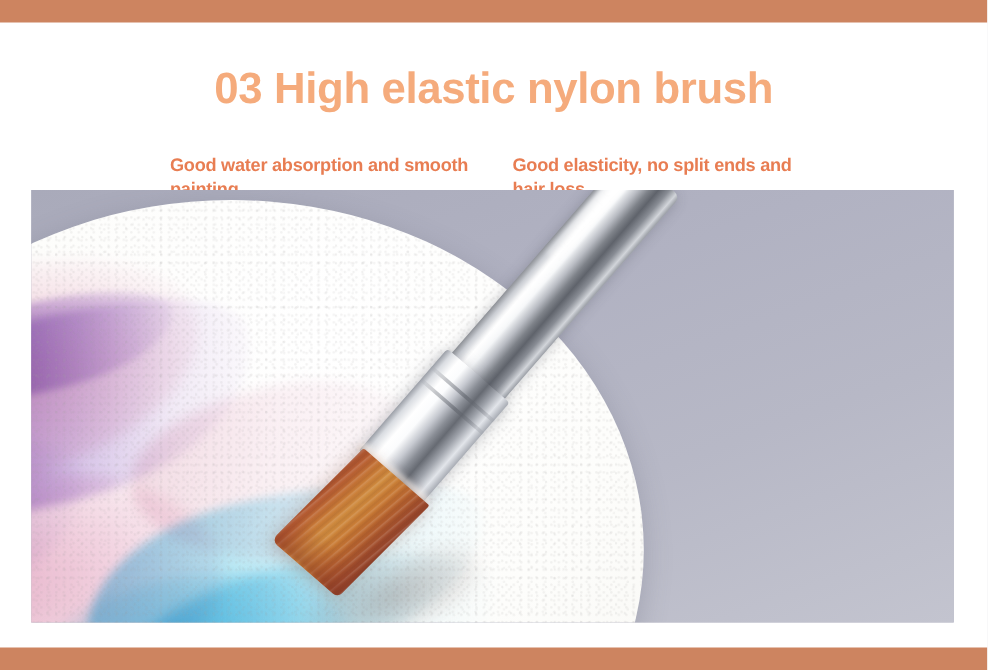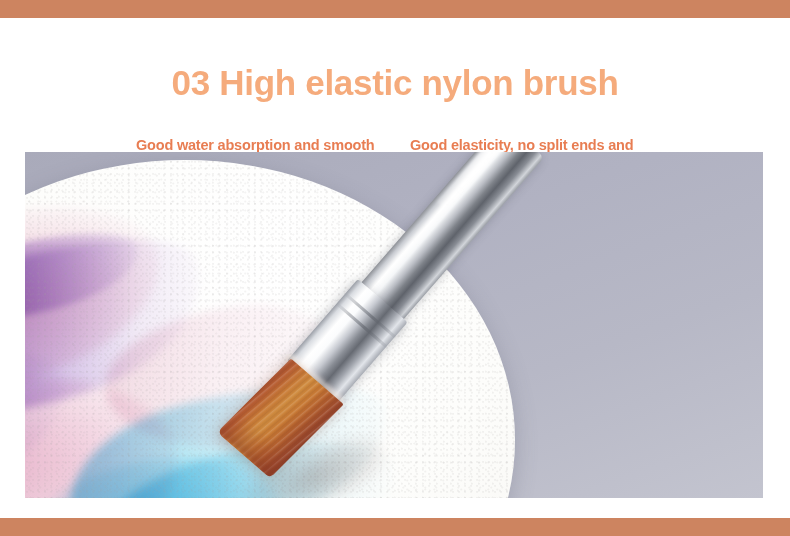--- a/index.html
+++ b/index.html
@@ -31,21 +31,21 @@
     height: 18px;
     background: #cd8460;
   }
   .rule-top    { top: 0; }
   .rule-bottom { top: 518px; }
 
   
   .header {
     position: absolute;
     left: 0;
-    top: 36px;
+    top: 24px;
     width: 790px;
     height: 134px;
     background: #ffffff;
   }
 
   .headline {
     position: absolute;
     left: 0;
     top: 26px;
     width: 790px;

